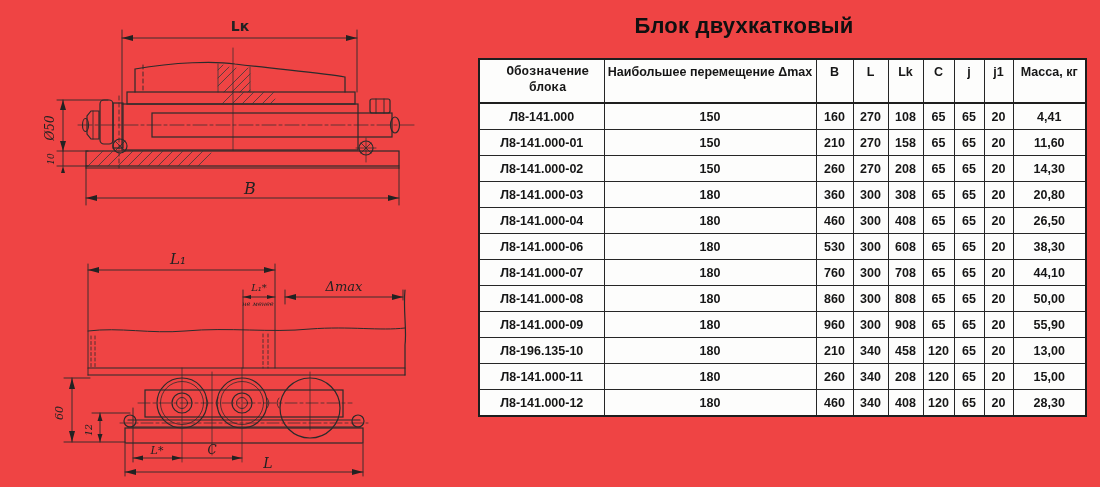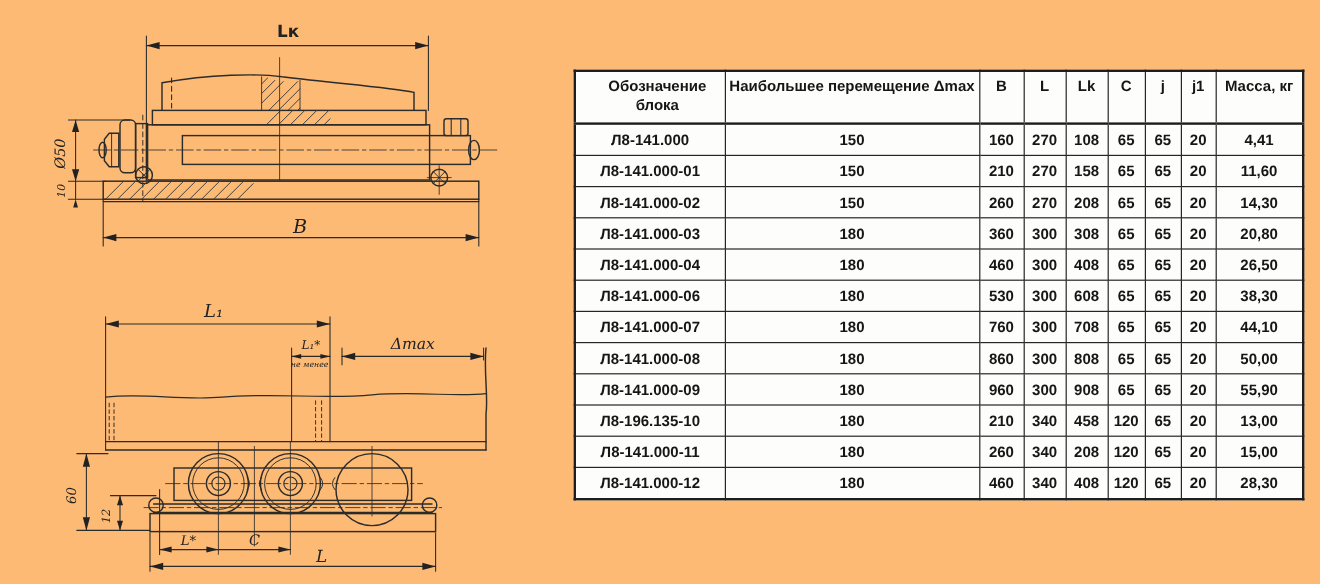--- a/index.html
+++ b/index.html
@@ -1,42 +1,42 @@
 <!DOCTYPE html>
 <html><head>
 <meta charset="utf-8">
 <style>
   html,body{margin:0;padding:0;}
   body{
     width:1100px;height:487px;overflow:hidden;
     background:#fbfbfa;color:#1b1b1b;
     font-family:"Liberation Sans",sans-serif;
   }
-  .page{position:relative;width:1100px;height:487px;background:#fdba74;}
+  .page{position:relative;width:1100px;height:487px;background:#ef4444;}
   .drawing{position:absolute;left:0;top:0;width:480px;height:487px;}
   .title{
     position:absolute;left:494px;top:13px;width:500px;
     text-align:center;font-size:22px;font-weight:700;color:#101010;
     letter-spacing:.2px;
   }
   table.spec{
     position:absolute;left:478px;top:58px;
     border-collapse:collapse;table-layout:fixed;width:607px;
     border:2px solid #1e1e1e;background:#fdfdfc;
   }
   table.spec th,table.spec td{
     border:1px solid #262626;text-align:center;
     font-size:12.5px;font-weight:600;color:#161616;padding:0 2px;
     overflow:hidden;white-space:nowrap;
   }
   table.spec thead th{
     height:38px;vertical-align:top;padding-top:4px;line-height:1.3;
     white-space:normal;border-bottom:2px solid #1e1e1e;
   }
-  table.spec thead th:nth-child(1){padding-left:26px;padding-right:14px;}
+  table.spec thead th:nth-child(1){padding-left:26px;padding-right:14px;font-family:Liberation Mono, monospace;}
   table.spec tbody td{height:25px;vertical-align:middle;}
   svg text{fill:#222;stroke:none;}
   .dimlbl{font-family:"DejaVu Serif",serif;font-style:italic;}
   .dimlbl-sm{font-family:"DejaVu Serif",serif;font-style:italic;}
 </style>
 </head>
 <body>
 
 <div class="page">
 
@@ -211,20 +211,21 @@
     <text class="dimlbl-sm" x="258" y="306" text-anchor="middle" font-size="6.5">не менее</text>
     <text class="dimlbl" x="344" y="291" text-anchor="middle" font-size="13">Δmax</text>
     <text class="dimlbl" x="63" y="413" text-anchor="middle" font-size="11" transform="rotate(-90 63 413)">60</text>
     <text class="dimlbl" x="92" y="430" text-anchor="middle" font-size="9.5" transform="rotate(-90 92 430)">12</text>
     <text class="dimlbl" x="157" y="454" text-anchor="middle" font-size="11">L*</text>
     <text class="dimlbl" x="212" y="454" text-anchor="middle" font-size="12">C</text>
     <text class="dimlbl" x="268" y="468" text-anchor="middle" font-size="14">L</text>
   </svg>
   </div>
 
+  <div class="title">Блок двухкатковый</div>
 
   <table class="spec">
     <colgroup>
       <col style="width:125px">
         <col style="width:212px">
         <col style="width:37px">
       <col style="width:35px">
         <col style="width:35px">
         <col style="width:31px">
       <col style="width:30px">

